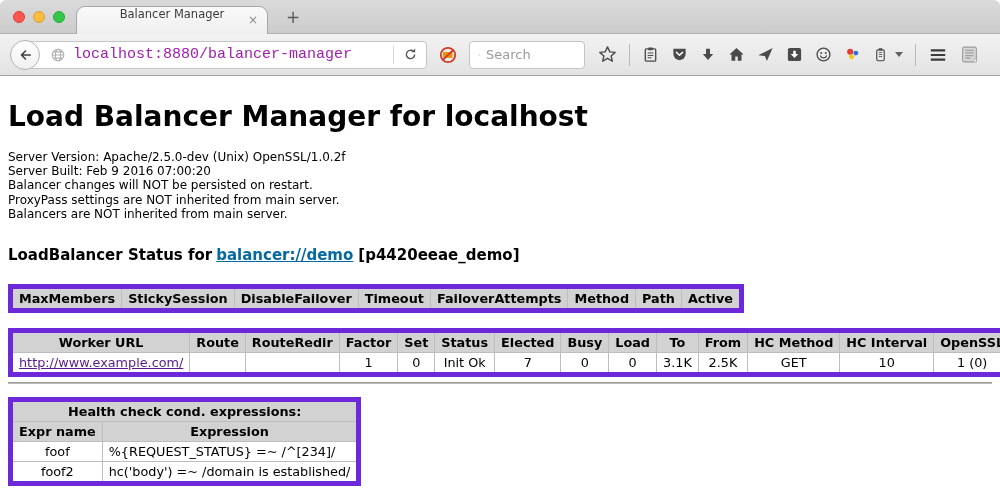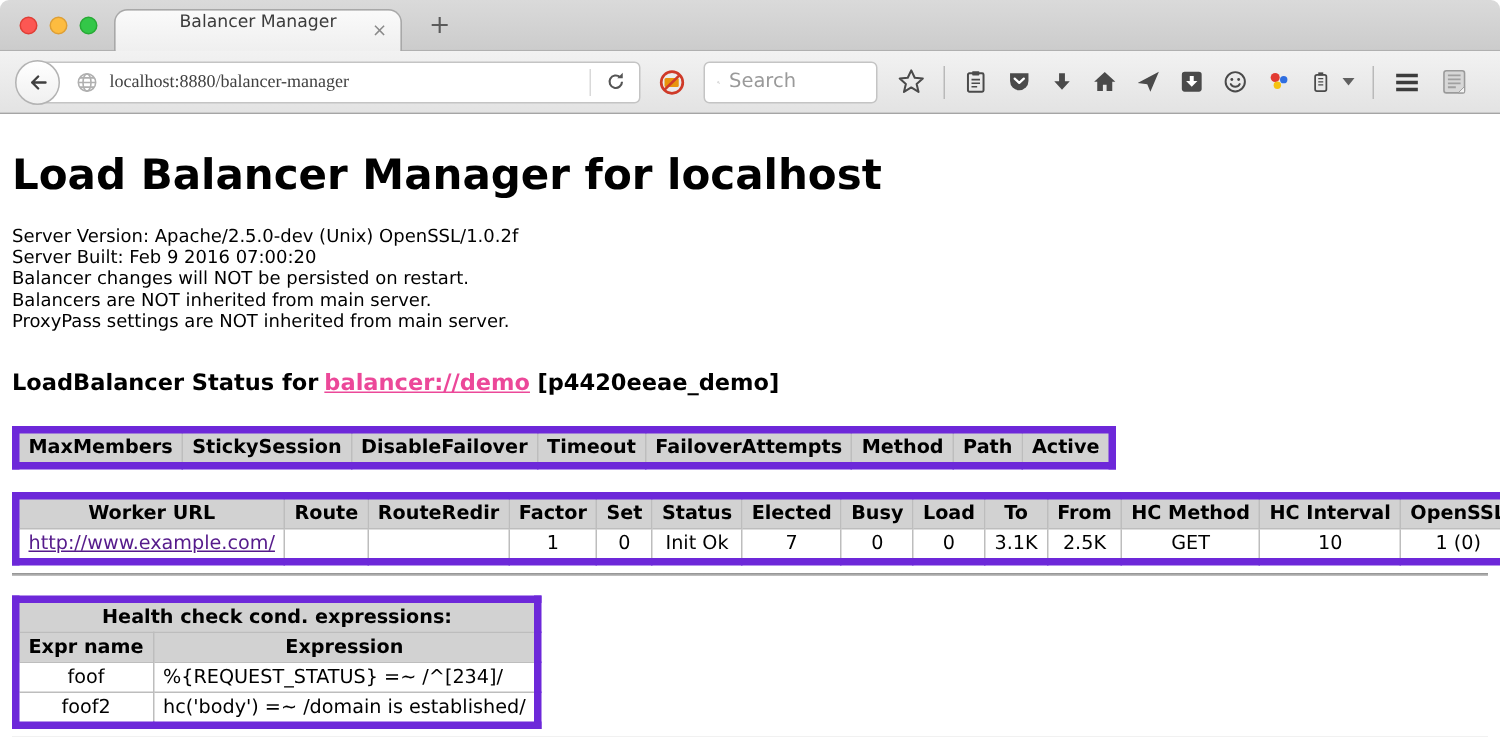--- a/index.html
+++ b/index.html
@@ -21,42 +21,42 @@
   .tab-close { position:absolute; right:9px; top:6px; font-size:12px; color:#8a8a8a; cursor:default; }
   .newtab { position:absolute; left:280px; top:5px; font-size:17px; color:#5a5a5a; padding:2px 6px; }
 
   
   .navbar { height:42px; background:linear-gradient(#f2f2f2,#e3e3e3); border-bottom:1px solid #a5a5a5;
             display:flex; align-items:center; padding:0 10px; }
   .back-btn { width:30px; height:30px; border-radius:50%; background:linear-gradient(#ffffff,#f0f0f0);
               border:1px solid #b3b3b3; display:flex; align-items:center; justify-content:center; z-index:2; flex:none; }
   .url-field { width:400px; height:28px; margin-left:-13px; background:#fff; border:1px solid #c4c4c4;
                border-radius:4px; display:flex; align-items:center; padding:0 6px 0 22px; flex:none; }
-  .url-input { border:none; outline:none; flex:1; font-size:12px; color:#404040; margin-left:7px;
-               font-family:Liberation Serif, serif; background:transparent; }
+  .url-input { border:none; outline:none; flex:1; font-size:15px; color:#a21caf; margin-left:7px;
+               font-family:Liberation Mono, monospace; background:transparent; }
   .field-div { width:1px; height:18px; background:#d9d9d9; margin:0 7px; flex:none; }
   .reload-btn { display:flex; align-items:center; padding:2px; }
   .ban-btn { margin:0 11px; display:flex; align-items:center; }
   .search-field { width:116px; height:28px; background:#fff; border:1px solid #c4c4c4; border-radius:4px;
                   display:flex; align-items:center; padding:0 8px; flex:none; }
   .search-input { border:none; outline:none; width:90px; font-size:13px; color:#333; margin-left:6px;
                   font-family:inherit; background:transparent; }
   .search-input::placeholder { color:#9a9a9a; opacity:1; }
   .tools { display:flex; align-items:center; margin-left:13px; gap:12px; }
   .icon-btn { display:flex; align-items:center; justify-content:center; }
   .caret { width:0; height:0; border-left:4px solid transparent; border-right:4px solid transparent;
            border-top:5px solid #606060; margin-left:-5px; }
   .vsep { width:1px; height:22px; background:#b9b9b9; flex:none; }
 
   
   .content { padding:0 8px; }
   h1 { font-size:28px; font-weight:bold; color:#000; margin:24px 0 0 0; line-height:1.2; }
   .info { margin-top:16px; font-size:12px; line-height:1.2; color:#000; }
   h3.lb { font-size:15px; font-weight:bold; margin-top:24px; }
-  h3.lb a { color:#ec4899; text-decoration:underline; margin:0 5px 0 4px; }
+  h3.lb a { color:#0369a1; text-decoration:underline; margin:0 5px 0 4px; }
   table { border-collapse:collapse; font-size:12.8px; border:5px solid #6d28d9; margin-top:13px; }
   th, td { border:1px solid #bdbdbd; padding:2px 6px; height:17px; text-align:center; white-space:nowrap; }
   th { background:#d2d2d2; font-weight:bold; }
   td.tl { text-align:left; }
   .t1 { margin-top:20px; }
   .t2 { width:960px; margin-top:15px; }
   .t3 td, .t3 th { height:16px;margin-left:32px; }
   td a { color:#551a8b; text-decoration:underline; }
   hr.rule { border:none; height:2px; background:linear-gradient(#8e8e8e,#c6c6c6); margin-top:5px; }
 </style>
@@ -195,22 +195,22 @@
     </div>
   </div>
 
   <div class="content">
     <h1>Load Balancer Manager for localhost</h1>
 
     <div class="info">
       <div>Server Version: Apache/2.5.0-dev (Unix) OpenSSL/1.0.2f</div>
       <div>Server Built: Feb 9 2016 07:00:20</div>
       <div>Balancer changes will NOT be persisted on restart.</div>
+      <div>ProxyPass settings are NOT inherited from main server.</div>
       <div>Balancers are NOT inherited from main server.</div>
-      <div>ProxyPass settings are NOT inherited from main server.</div>
     </div>
 
     <h3 class="lb"><span>LoadBalancer Status for</span><a href="#">balancer://demo</a><span>[p4420eeae_demo]</span></h3>
 
     <table class="t1">
       <tbody>
           <tr>
         <th>MaxMembers</th>
         <th>StickySession</th>
         <th>DisableFailover</th>

